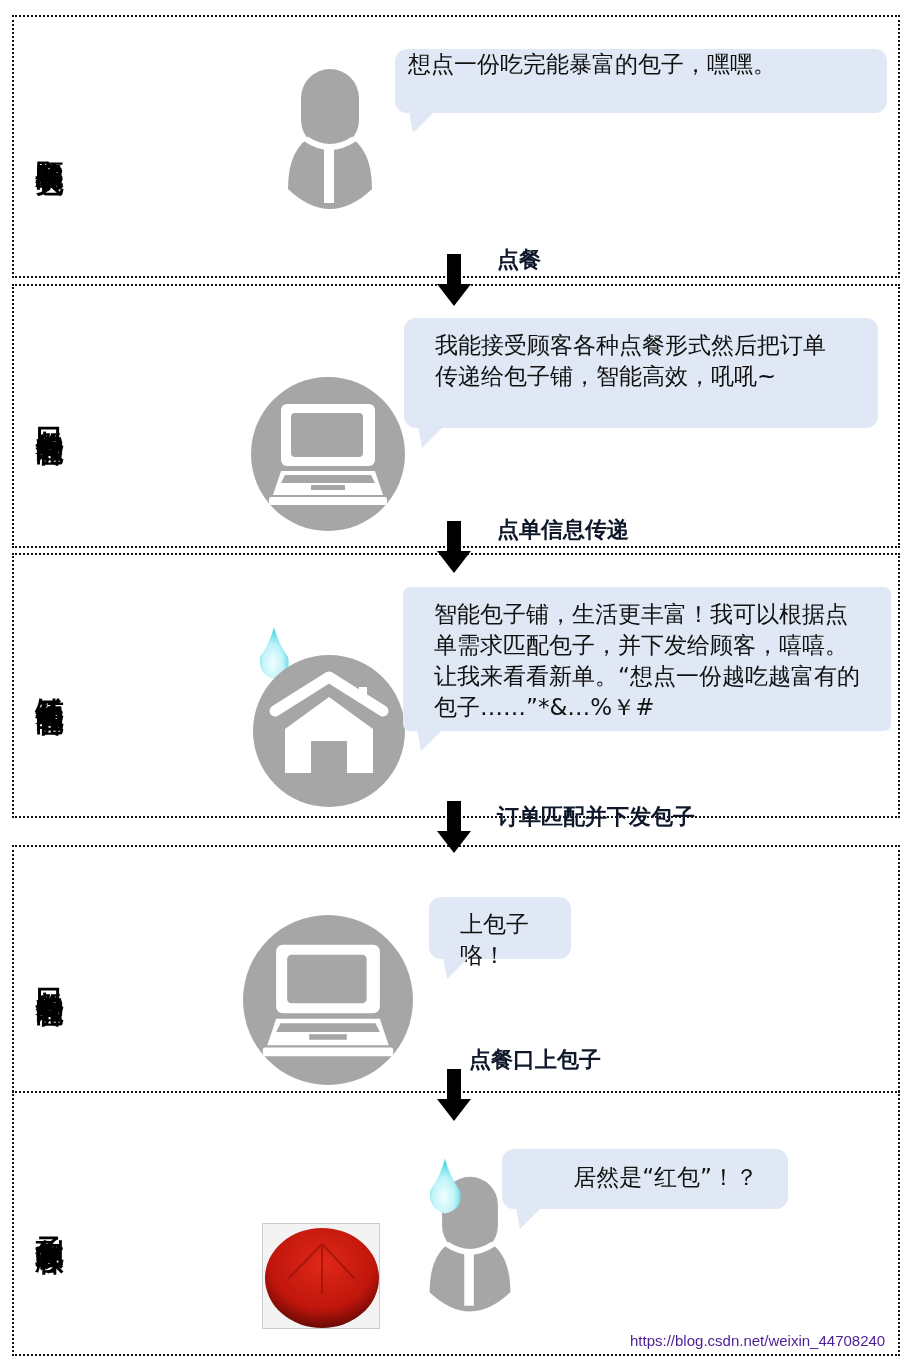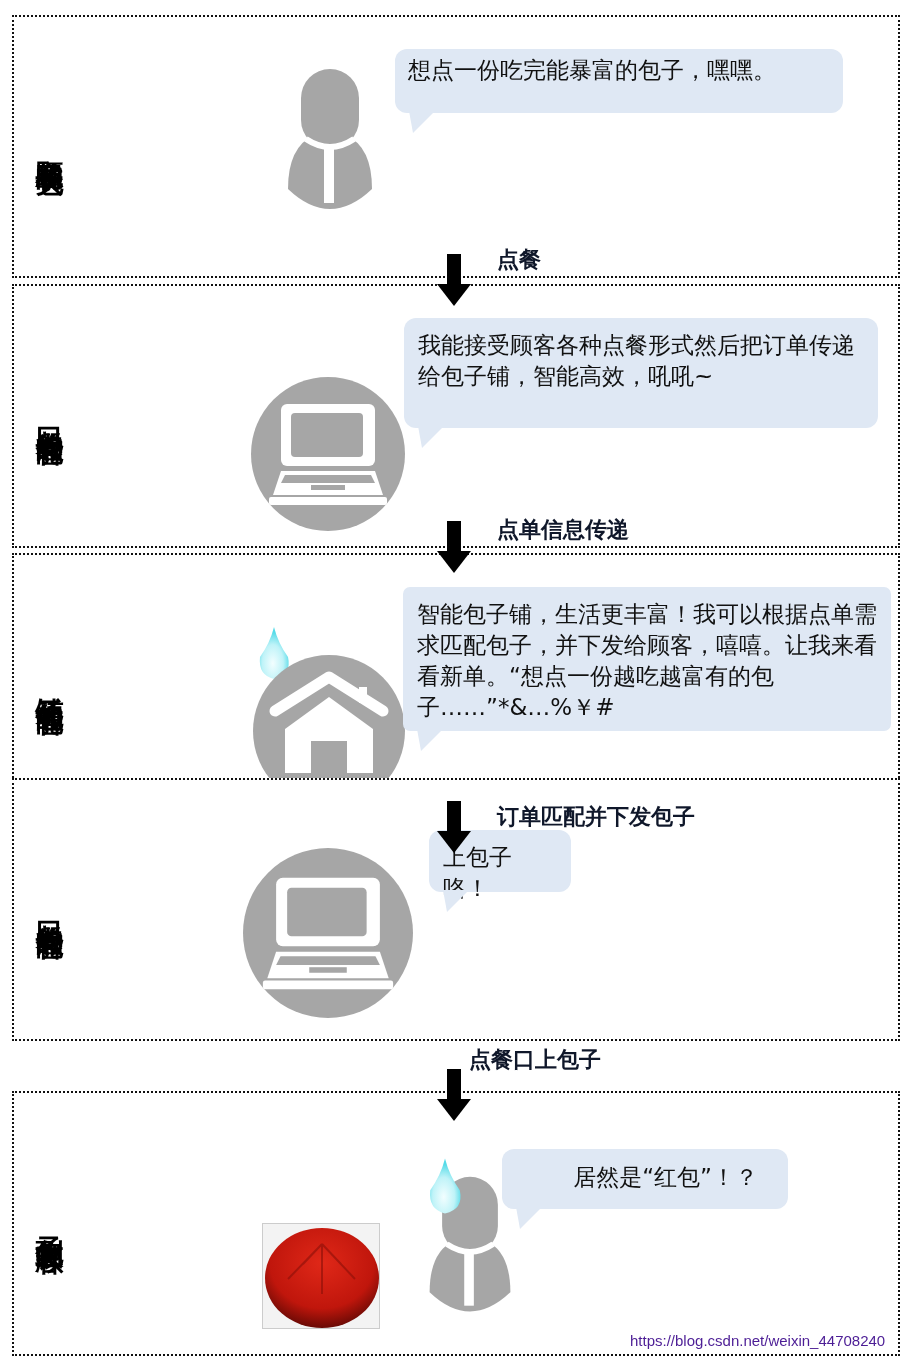--- a/index.html
+++ b/index.html
@@ -33,21 +33,21 @@
     font-family: "DejaVu Sans", sans-serif;
   }
 
   .bubble {
     position: absolute;
     background: #dfe8f4;
     border-radius: 12px;
     color: #111;
     font-size: 23px;
     line-height: 31px;
-    padding: 12px 14px;
+    padding: 12px 31px;
     font-family: "DejaVu Sans", sans-serif;
   }
   .bubble::after {
     content: "";
     position: absolute;
     left: 14px;
     bottom: -20px;
     width: 0; height: 0;
     border-left: 4px solid transparent;
     border-right: 22px solid transparent;
@@ -91,21 +91,21 @@
 <div class="stage" style="top:15px;height:263px;">
   <div class="stage-title">
     <span>买包子的顾客</span>
   </div>
   <svg style="position:absolute;left:264px;top:52px;" width="104" height="148" viewBox="0 0 104 148">
     <path d="M10 120 Q10 78 36 66 L68 66 Q94 78 94 120 Q52 160 10 120 Z" fill="#a6a6a6"></path>
     <rect x="23" y="0" width="58" height="80" rx="29" fill="#a6a6a6"></rect>
     <path d="M28 70 Q52 86 76 70" stroke="#fff" stroke-width="6" fill="none"></path>
     <rect x="46" y="78" width="10" height="56" fill="#fff"></rect>
   </svg>
-  <div class="bubble" style="left:381px;top:32px;width:448px;height:64px;padding:6px 13px;">
+  <div class="bubble" style="left:381px;top:32px;width:492px;height:64px;padding:0 13px;">
     <span>想点一份吃完能暴富的包子，嘿嘿。</span>
   </div>
 </div>
 
 <div class="stage" style="top:284px;height:264px;">
   <div class="stage-title">
     <span>智能的点餐口</span>
   </div>
   <div class="circle-icon" style="left:237px;top:91px;width:154px;height:154px;">
     <svg width="154" height="154" viewBox="0 0 154 154">
@@ -141,21 +141,21 @@
       <path d="M22 56 L76 22 L130 56" stroke="#fff" stroke-width="11" stroke-linecap="round" stroke-linejoin="round" fill="none"></path>
       <rect x="106" y="32" width="8" height="16" fill="#fff"></rect>
       <path d="M32 74 L76 42 L120 74 L120 118 L94 118 L94 86 L58 86 L58 118 L32 118 Z" fill="#fff"></path>
     </svg>
   </div>
   <div class="bubble" style="left:389px;top:32px;width:488px;height:144px;font-size:23px;border-radius:7px;">
     <span>智能包子铺，生活更丰富！我可以根据点单需求匹配包子，并下发给顾客，嘻嘻。让我来看看新单。“想点一份越吃越富有的包子……”*&amp;…%￥#</span>
   </div>
 </div>
 
-<div class="stage" style="top:778px;height:263px;">
+<div class="stage" style="top:845px;height:263px;">
   <div class="stage-title">
     <span>智能的点餐口</span>
   </div>
   <div class="circle-icon" style="left:229px;top:68px;width:170px;height:170px;">
     <svg width="170" height="170" viewBox="0 0 154 154">
       <rect x="30" y="27" width="94" height="62" rx="6" fill="#fff"></rect>
       <rect x="40" y="36" width="72" height="44" rx="4" fill="#a6a6a6"></rect>
       <path d="M30 94 L124 94 L132 118 L22 118 Z" fill="#fff"></path>
       <path d="M34 98 L120 98 L124 106 L30 106 Z" fill="#a6a6a6"></path>
       <rect x="60" y="108" width="34" height="5" fill="#a6a6a6"></rect>

